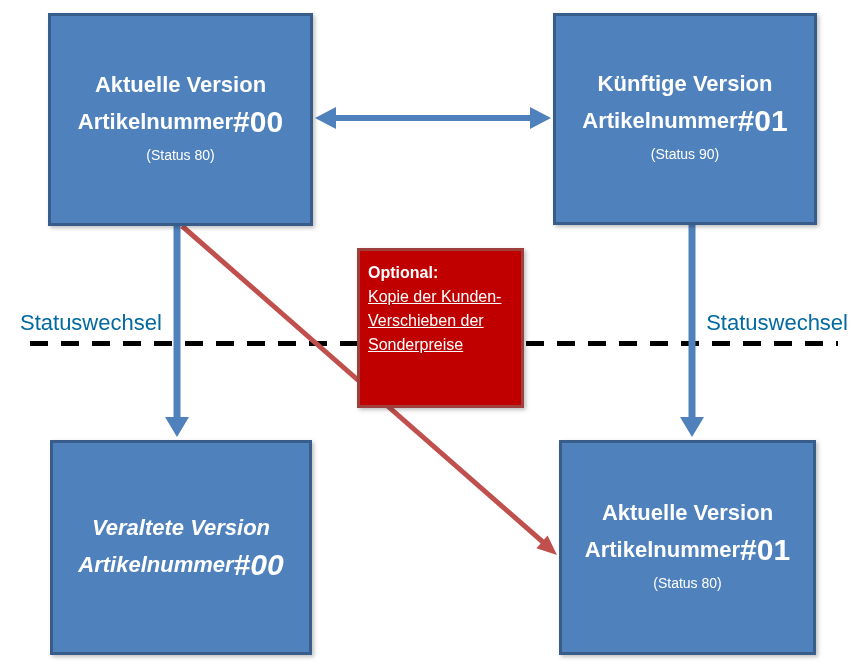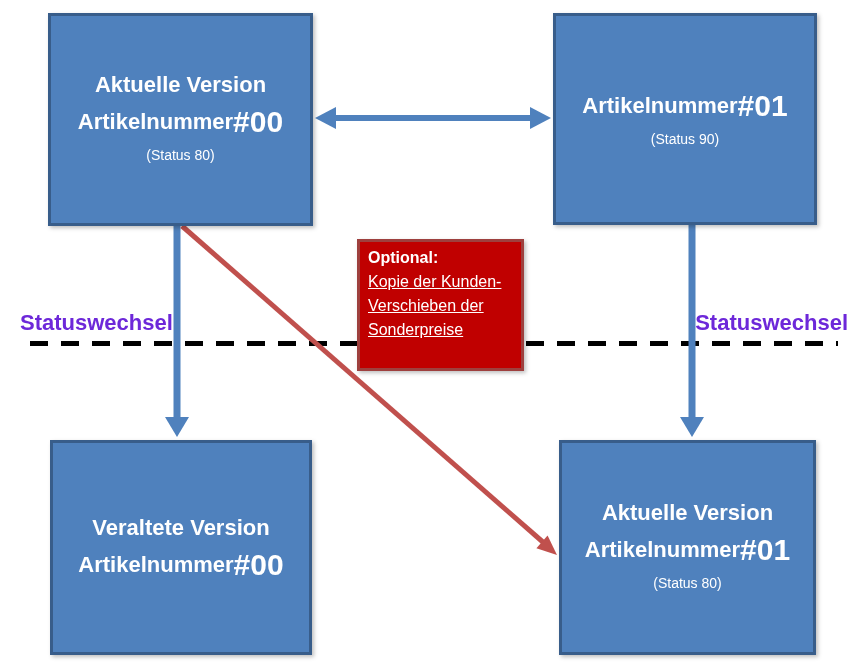--- a/index.html
+++ b/index.html
@@ -11,45 +11,45 @@
   .box{
     position:absolute;box-sizing:border-box;
     background:var(--box-fill,#4f81bd);
     border:3px solid var(--box-border,#385d8a);
     box-shadow:2px 2px 4px rgba(0,0,0,0.25);
     color:#fff;display:flex;flex-direction:column;justify-content:center;align-items:center;
     text-align:center;z-index:3;
   }
   .box-tl{left:48px;top:13px;width:265px;height:213px;}
   .box-tr{left:553px;top:13px;width:264px;height:212px;}
-  .box-bl{left:50px;top:440px;width:262px;height:215px;}
+  .box-bl{left:50px;top:440px;width:262px;height:215px;font-style:italic;}
   .box-br{left:559px;top:440px;width:257px;height:215px;}
   .box-title{font-size:22px;font-weight:bold;line-height:30px;}
   .box-artline{margin-top:4px;display:flex;align-items:center;line-height:36px;}
   .art-label{font-size:22px;font-weight:bold;}
   .art-number{font-size:30px;font-weight:bold;}
   .box-status{font-size:14px;font-weight:400;line-height:30px;}
   
   .note{
-    position:absolute;left:357px;top:239px;width:167px;height:132px;box-sizing:border-box;
+    position:absolute;left:357px;top:248px;width:167px;height:160px;box-sizing:border-box;
     background:var(--note-fill,#c00000);
     border:3px solid var(--note-border,#9e403e);
     box-shadow:2px 2px 4px rgba(0,0,0,0.25);
-    color:#fff;padding:4px 8px;z-index:3;
+    color:#fff;padding:10px 8px;z-index:3;
   }
   .note-title{font-size:16px;font-weight:bold;line-height:24px;}
   .note-line{font-size:16px;font-weight:400;line-height:24px;text-decoration:underline;}
   
   .dashed-line{
     position:absolute;left:30px;top:341px;width:808px;height:5px;z-index:1;
     background:repeating-linear-gradient(to right,
       var(--dashed-line,#000) 0 18px,transparent 18px 31px);
   }
   .status-label{
-    position:absolute;top:310px;font-size:22px;font-weight:bold;color:#6d28d9;z-index:2;
+    position:absolute;top:310px;font-size:22px;font-weight:normal;color:#0369a1;z-index:2;
   }
   .status-label.left{left:20px;}
   .status-label.right{right:18px;text-align:right;}
   
   .arrows{position:absolute;left:0;top:0;width:866px;height:668px;z-index:2;pointer-events:none;}
   .blue-stroke{stroke:var(--arrow-blue,#4f81bd);fill:none;}
   .blue-fill{fill:var(--arrow-blue,#4f81bd);stroke:none;}
   .red-stroke{stroke:var(--arrow-red,#c0504d);fill:none;}
   .red-fill{fill:var(--arrow-red,#c0504d);stroke:none;}
 </style>
@@ -90,20 +90,21 @@
   <div class="box box-tl">
     <div class="box-title">Aktuelle Version</div>
     <div class="box-artline">
       <span class="art-label">Artikelnummer</span>
       <span class="art-number">#00</span>
     </div>
     <div class="box-status">(Status 80)</div>
   </div>
 
   <div class="box box-tr">
+    <div class="box-title">Künftige Version</div>
     <div class="box-artline">
       <span class="art-label">Artikelnummer</span>
       <span class="art-number">#01</span>
     </div>
     <div class="box-status">(Status 90)</div>
   </div>
 
   <div class="box box-bl">
     <div class="box-title">Veraltete Version</div>
     <div class="box-artline">

